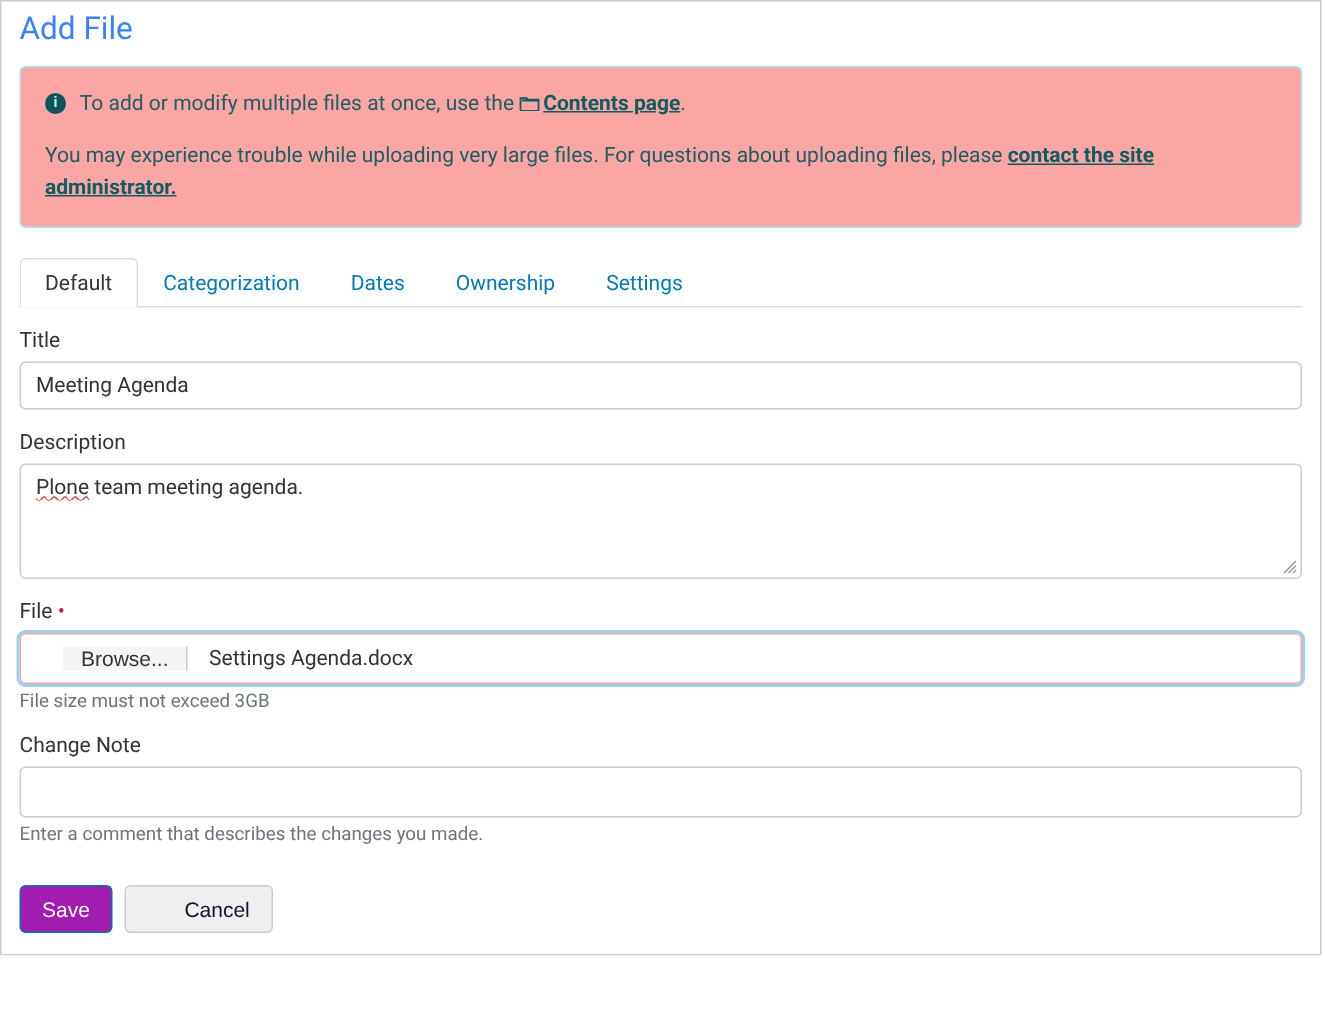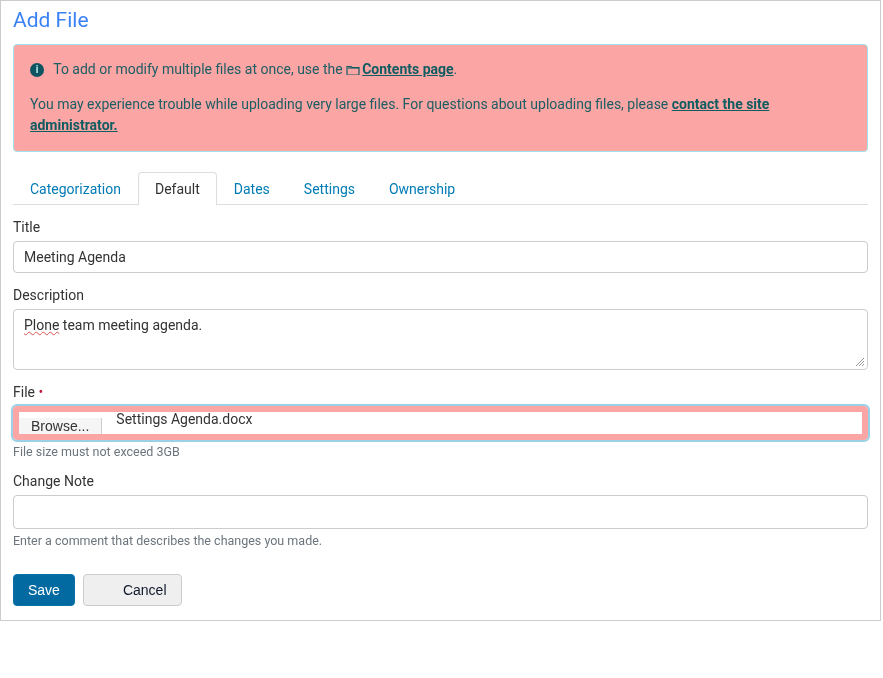--- a/index.html
+++ b/index.html
@@ -100,27 +100,28 @@
       font-size: 14px;
       font-family: inherit;
       color: #333;
     }
     .squiggly {
       text-decoration: underline wavy #d9534f;
       text-decoration-thickness: 1px;
     }
     .file-wrap {
       display: flex;
-      align-items: flex-end;
-      border: 6px solid #fca5a5;
+      align-items: center;
+      border: 1px solid #fca5a5;
       border-radius: 4px;
       outline: 2px solid #9ad1e6;
       outline-offset: 0px;
       height: 34px;
       overflow: hidden;
+      padding-left: 28px;
     }
     .browse-btn {
       background: #f5f5f5;
       border: none;
       border-right: 1px solid #ccc;
       padding: 0 12px;
       font-size: 14px;
       cursor: pointer;
       color: #333;
     }
@@ -143,21 +144,21 @@
       gap: 8px;
     }
     .btn {
       padding: 7px 14px;
       border-radius: 4px;
       font-size: 14px;
       cursor: pointer;
       border: 1px solid transparent;
     }
     .btn-primary {
-      background: #0369a1;
+      background: #a21caf;
       border-color: #0873a7;
       color: #fff;
     }
     .btn-secondary {
       background: #efefef;
       border-color: #ccc;
       color: #0f172a;
       padding-left: 39px;
     }
     .note-input { height: 34px; }
@@ -178,35 +179,35 @@
             <path d="M2 4 h11" stroke="#0f5c61" stroke-width="1.2"></path>
           </svg>
       </span><a class="contents-link">Contents page</a><span>.</span>
     </div>
     <div>
       <span>You may experience trouble while uploading very large files. For questions about uploading files, please </span><a class="contact-link">contact the site administrator.</a>
     </div>
   </div>
 
   <div class="tabs">
+    <div class="tab active">Default</div>
     <div class="tab">Categorization</div>
-    <div class="tab active">Default</div>
     <div class="tab">Dates</div>
+    <div class="tab">Ownership</div>
     <div class="tab">Settings</div>
-    <div class="tab">Ownership</div>
   </div>
 
   <div class="form-group">
     <label class="form-label">Title</label>
     <input type="text" class="form-control" value="Meeting Agenda" style="">
   </div>
 
   <div class="form-group">
     <label class="form-label">Description</label>
-    <div class="form-control" style="height: 61px; white-space: pre-wrap; overflow: auto; position: relative;" contenteditable="true"><span class="squiggly">Plone</span><span> team meeting agenda.</span>
+    <div class="form-control" style="height: 77px; white-space: pre-wrap; overflow: auto; position: relative;" contenteditable="true"><span class="squiggly">Plone</span><span> team meeting agenda.</span>
       <svg style="position:absolute;bottom:2px;right:2px" width="12" height="12">
           <path d="M11 3 L3 11 M11 6 L6 11 M11 9 L9 11" stroke="#999" stroke-width="1"></path>
         </svg>
     </div>
   </div>
 
   <div class="form-group">
     <label class="form-label">
       <span>File</span>
       <span class="required">•</span>

